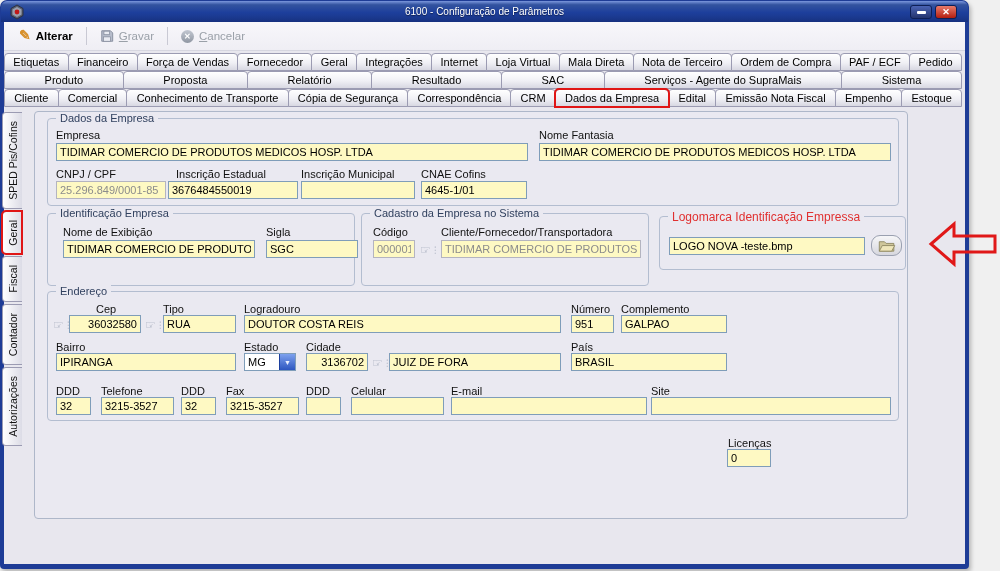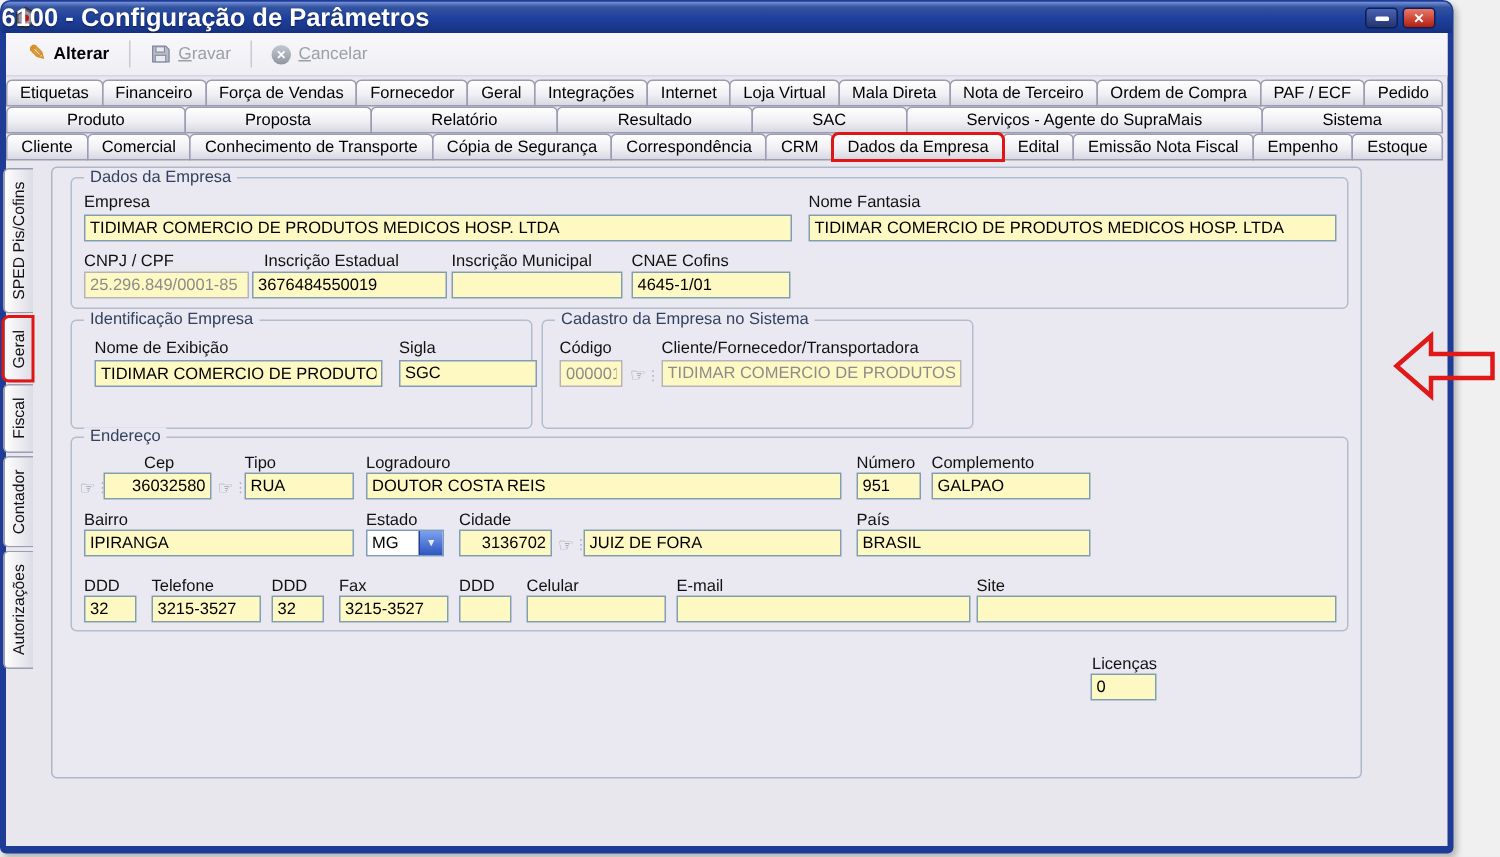--- a/index.html
+++ b/index.html
@@ -6,22 +6,22 @@
   html,body { width:1000px; height:571px; background:#f0f0f0; font-family:"Liberation Sans", sans-serif; overflow:hidden; }
 
   .window { position:absolute; left:0; top:0; width:969px; height:569px;
     background:#1e3c96; border-radius:7px 7px 4px 4px;
     box-shadow:2px 3px 4px rgba(0,0,0,.25); }
 
   
   .titlebar { position:absolute; left:1px; top:1px; width:967px; height:21px;
     background:linear-gradient(180deg,#7b97dd 0%, #33539f 18%, #1d3f9c 55%, #16318096 100%), linear-gradient(#24429c,#16307e);
     border-radius:6px 6px 0 0; display:flex; align-items:center; }
-  .title-text { position:absolute; left:0; right:0; text-align:left; color:#fff;
-    font-size:17px; font-weight:bold; text-shadow:0 1px 1px rgba(0,0,0,.5); }
+  .title-text { position:absolute; left:0; right:0; text-align:center; color:#fff;
+    font-size:10px; font-weight:normal; text-shadow:0 1px 1px rgba(0,0,0,.5); }
   .app-icon { position:absolute; left:8px; top:3px; width:16px; height:16px; }
   .winbtn { position:absolute; top:4px; height:14px; border-radius:3px; border:1px solid #0e1f55;
     display:flex; align-items:center; justify-content:center; cursor:default; }
   .btn-min { left:909px; width:22px; background:linear-gradient(#4a63b4,#24346e); }
   .btn-min i { display:block; width:9px; height:3px; background:#fff; border-radius:1px; }
   .btn-close { left:934px; width:22px; background:linear-gradient(#e87a6a,#b41e10); color:#fff;
     font-size:9px; font-weight:bold; font-style:normal; }
 
   
   .client { position:absolute; left:4px; top:22px; width:961px; height:542px; background:#e8e7ee; }
@@ -221,20 +221,30 @@
 
   <div class="group" style="left:361px; top:213px; width:288px; height:73px;">
     <span class="gtitle">Cadastro da Empresa no Sistema</span>
     <span class="flabel" style="left:11px; top:12px;">Código</span>
     <input class="fin dis" style="left: 11px; top: 26px; width: 42px;" value="000001">
     <span class="hand" style="left:58px; top:29px;"><i>☞</i><b>⋮</b></span>
     <span class="flabel" style="left:79px; top:12px;">Cliente/Fornecedor/Transportadora</span>
     <input class="fin dis" style="left: 79px; top: 26px; width: 200px;" value="TIDIMAR COMERCIO DE PRODUTOS">
   </div>
 
+  <div class="group" style="left:659px; top:216px; width:247px; height:54px;">
+    <span class="gtitle red">Logomarca Identificação Empressa</span>
+    <input class="fin" style="left: 9px; top: 20px; width: 196px;" value="LOGO NOVA -teste.bmp">
+    <span class="icon-btn" style="left:211px; top:18px; width:31px; height:21px;">
+      <svg width="18" height="12" viewBox="0 0 20 14">
+        <path d="M1 2 h6 l2 2 h9 v9 H1 Z" fill="#cfc69a" stroke="#8a845e" stroke-width="1"></path>
+        <path d="M1 13 L4.5 6.5 H19 L15.5 13 Z" fill="#efe6ba" stroke="#8a845e" stroke-width="1"></path>
+      </svg>
+    </span>
+  </div>
 
   <div class="group" style="left:47px; top:291px; width:852px; height:130px;">
     <span class="gtitle">Endereço</span>
 
     <span class="flabel" style="left:48px; top:11px;">Cep</span>
     <span class="hand" style="left:5px; top:26px;"><i>☞</i><b>⋮</b></span>
     <input class="fin num" style="left: 21px; top: 23px; width: 72px;" value="36032580">
     <span class="hand" style="left:97px; top:26px;"><i>☞</i><b>⋮</b></span>
     <span class="flabel" style="left:115px; top:11px;">Tipo</span>
     <input class="fin" style="left: 115px; top: 23px; width: 73px;" value="RUA">

